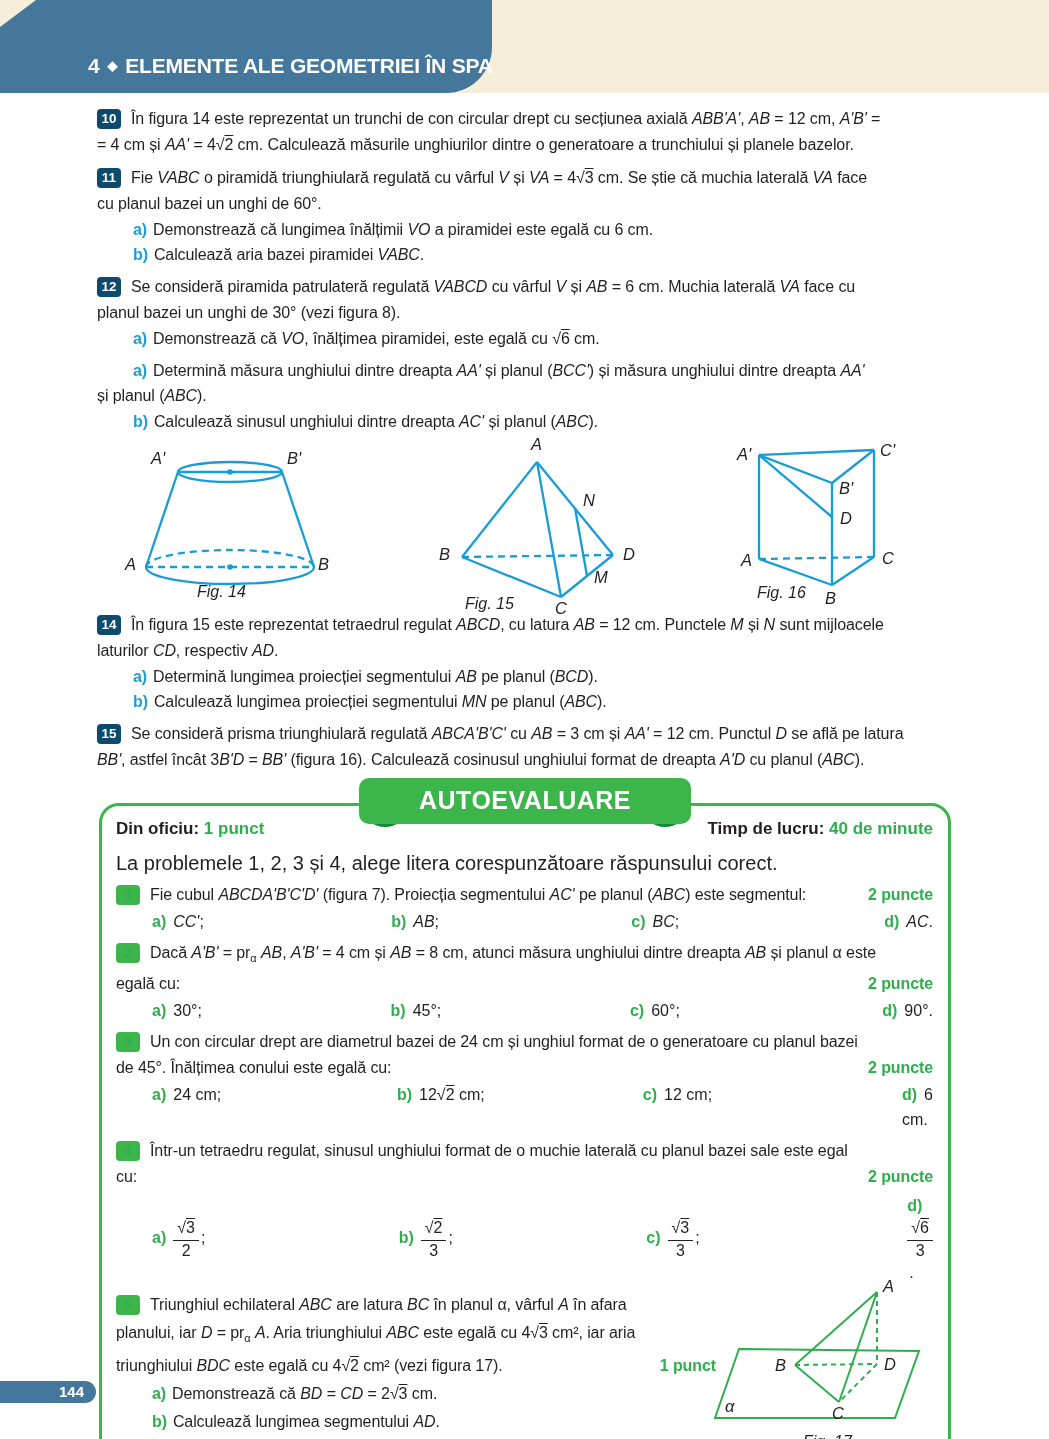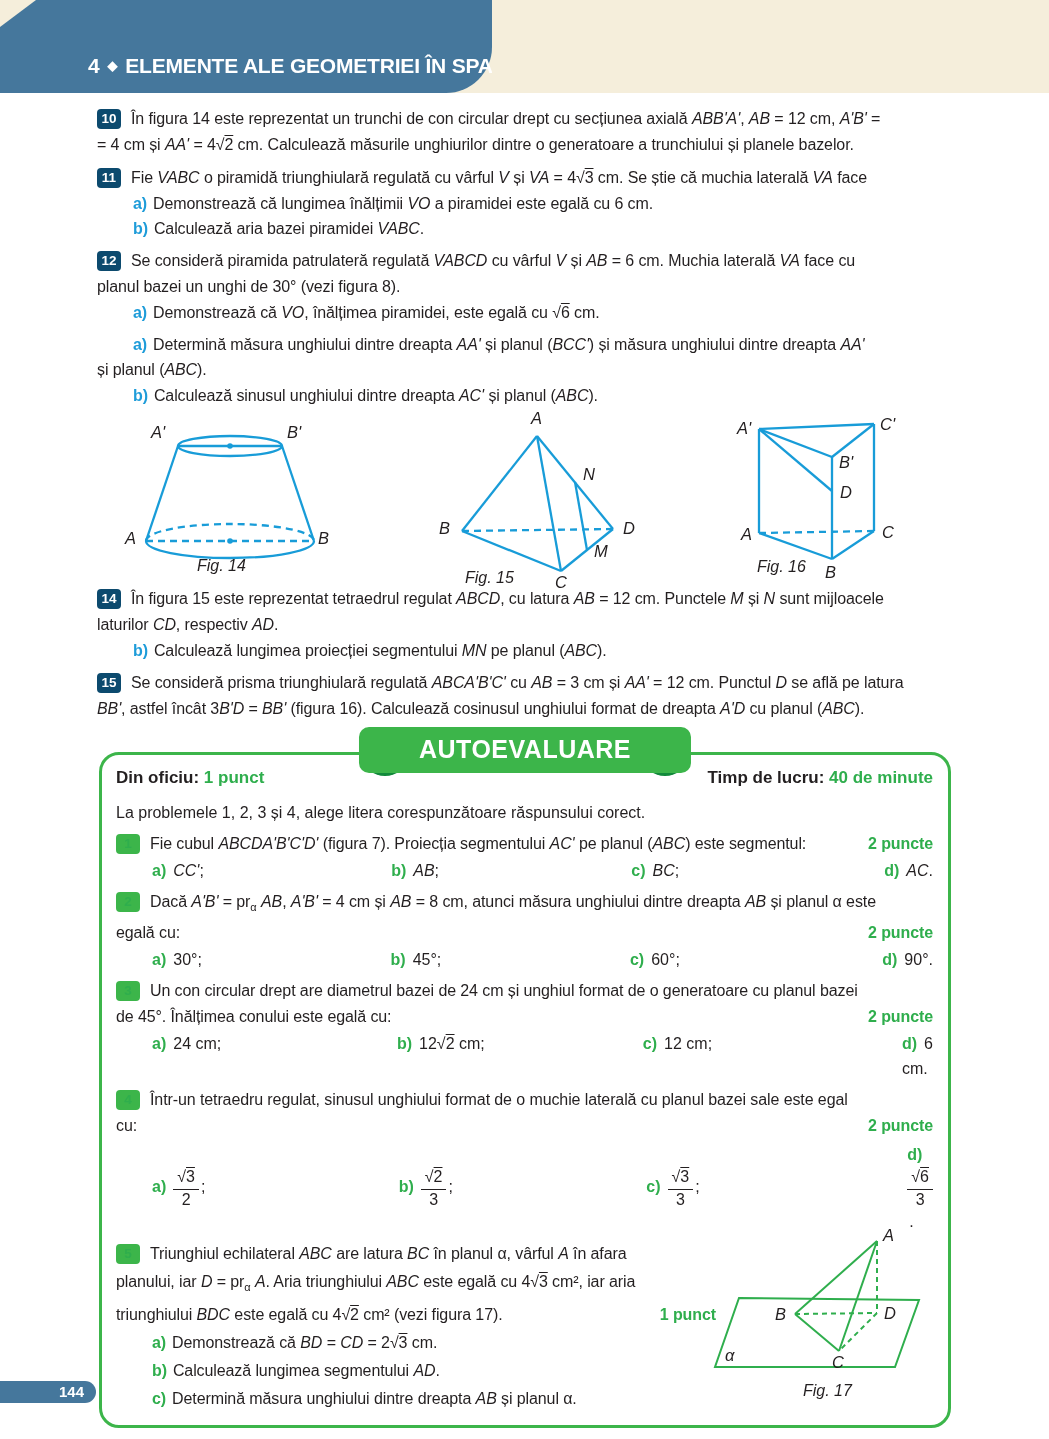--- a/index.html
+++ b/index.html
@@ -34,21 +34,21 @@
   .autoeval{position:relative;box-sizing:border-box;margin:30px 0 0 2px;width:852px;
             border:3px solid #3cb54a;border-radius:20px;padding:10px 15px 12px 14px;background:#fff;}
   .fold{position:absolute;top:-19px;width:44px;height:40px;border-radius:50%;background:#12893b;z-index:1;}
   .fold.l{left:calc(50% - 162px);}
   .fold.r{right:calc(50% - 162px);}
   .ribbon{position:absolute;top:-28px;left:50%;transform:translateX(-50%);z-index:2;background:#3cb54a;
           color:#fff;font-weight:bold;font-size:25px;letter-spacing:0.5px;padding:8px 60px 9px;
           border-radius:10px;white-space:nowrap;}
   .ae-head{display:flex;justify-content:space-between;margin-top:3px;font-size:17px;font-weight:bold;}
   .green{color:#2fae4d;}
-  .intro{margin-top:12px;font-size:16px;line-height:25px;}
+  .intro{margin-top:12px;font-size:20px;line-height:25px;}
   .q{margin-top:6px;}
   .points{float:right;color:#2fae4d;font-weight:bold;}
   .opts{display:flex;padding-left:36px;line-height:25px;font-size:16px;margin-top:1px;gap:44px;}
   .o1{width:212px;} .o2{width:213px;} .o3{width:227px;} .o4{flex:1;}
   .olbl{color:#2fae4d;font-weight:bold;margin-right:7px;}
   .frac-row{align-items:center;min-height:54px;margin-top:3px;}
   .frac{display:inline-block;text-align:center;vertical-align:middle;line-height:1.15;font-size:16px;}
   .fn{display:block;border-bottom:1.5px solid #231f20;padding:1px 4px 2px;}
   .fd{display:block;padding-top:1px;}
   .fend{margin-left:2px;}
@@ -69,20 +69,21 @@
 
   <div class="content">
 
     <div class="prob" style="margin-top:13px">
       <div class="line"><span class="badge">10</span><span>În figura 14 este reprezentat un trunchi de con circular drept cu secțiunea axială <i>ABB'A'</i>, <i>AB</i> = 12 cm, <i>A'B'</i> =</span></div>
       <div class="line">= 4 cm și <i>AA'</i> = 4<span class="sq">√<span class="ovl">2</span></span> cm. Calculează măsurile unghiurilor dintre o generatoare a trunchiului și planele bazelor.</div>
     </div>
 
     <div class="prob">
       <div class="line"><span class="badge">11</span><span>Fie <i>VABC</i> o piramidă triunghiulară regulată cu vârful <i>V</i> și <i>VA</i> = 4<span class="sq">√<span class="ovl">3</span></span> cm. Se știe că muchia laterală <i>VA</i> face</span></div>
+      <div class="line">cu planul bazei un unghi de 60°.</div>
       <div class="line sub"><span class="lbl">a)</span><span>Demonstrează că lungimea înălțimii <i>VO</i> a piramidei este egală cu 6 cm.</span></div>
       <div class="line sub"><span class="lbl">b)</span><span>Calculează aria bazei piramidei <i>VABC</i>.</span></div>
     </div>
 
     <div class="prob">
       <div class="line"><span class="badge">12</span><span>Se consideră piramida patrulateră regulată <i>VABCD</i> cu vârful <i>V</i> și <i>AB</i> = 6 cm. Muchia laterală <i>VA</i> face cu</span></div>
       <div class="line">planul bazei un unghi de 30° (vezi figura 8).</div>
       <div class="line sub"><span class="lbl">a)</span><span>Demonstrează că <i>VO</i>, înălțimea piramidei, este egală cu <span class="sq">√<span class="ovl">6</span></span> cm.</span></div>
     </div>
 
@@ -158,20 +159,21 @@
         <span class="figlabel" style="left:4px;top:114px">A</span>
         <span class="figlabel" style="left:145px;top:112px">C</span>
         <span class="figlabel" style="left:88px;top:152px">B</span>
         <div class="figcap" style="left:20px;top:147px">Fig. 16</div>
       </div>
     </div>
 
     <div class="prob">
       <div class="line"><span class="badge">14</span><span>În figura 15 este reprezentat tetraedrul regulat <i>ABCD</i>, cu latura <i>AB</i> = 12 cm. Punctele <i>M</i> și <i>N</i> sunt mijloacele</span></div>
       <div class="line">laturilor <i>CD</i>, respectiv <i>AD</i>.</div>
+      <div class="line sub"><span class="lbl">a)</span><span>Determină lungimea proiecției segmentului <i>AB</i> pe planul (<i>BCD</i>).</span></div>
       <div class="line sub"><span class="lbl">b)</span><span>Calculează lungimea proiecției segmentului <i>MN</i> pe planul (<i>ABC</i>).</span></div>
     </div>
 
     <div class="prob">
       <div class="line"><span class="badge">15</span><span>Se consideră prisma triunghiulară regulată <i>ABCA'B'C'</i> cu <i>AB</i> = 3 cm și <i>AA'</i> = 12 cm. Punctul <i>D</i> se află pe latura</span></div>
       <div class="line"><i>BB'</i>, astfel încât 3<i>B'D</i> = <i>BB'</i> (figura 16). Calculează cosinusul unghiului format de dreapta <i>A'D</i> cu planul (<i>ABC</i>).</div>
     </div>
 
     <div class="autoeval">
       <div class="fold l"></div>

